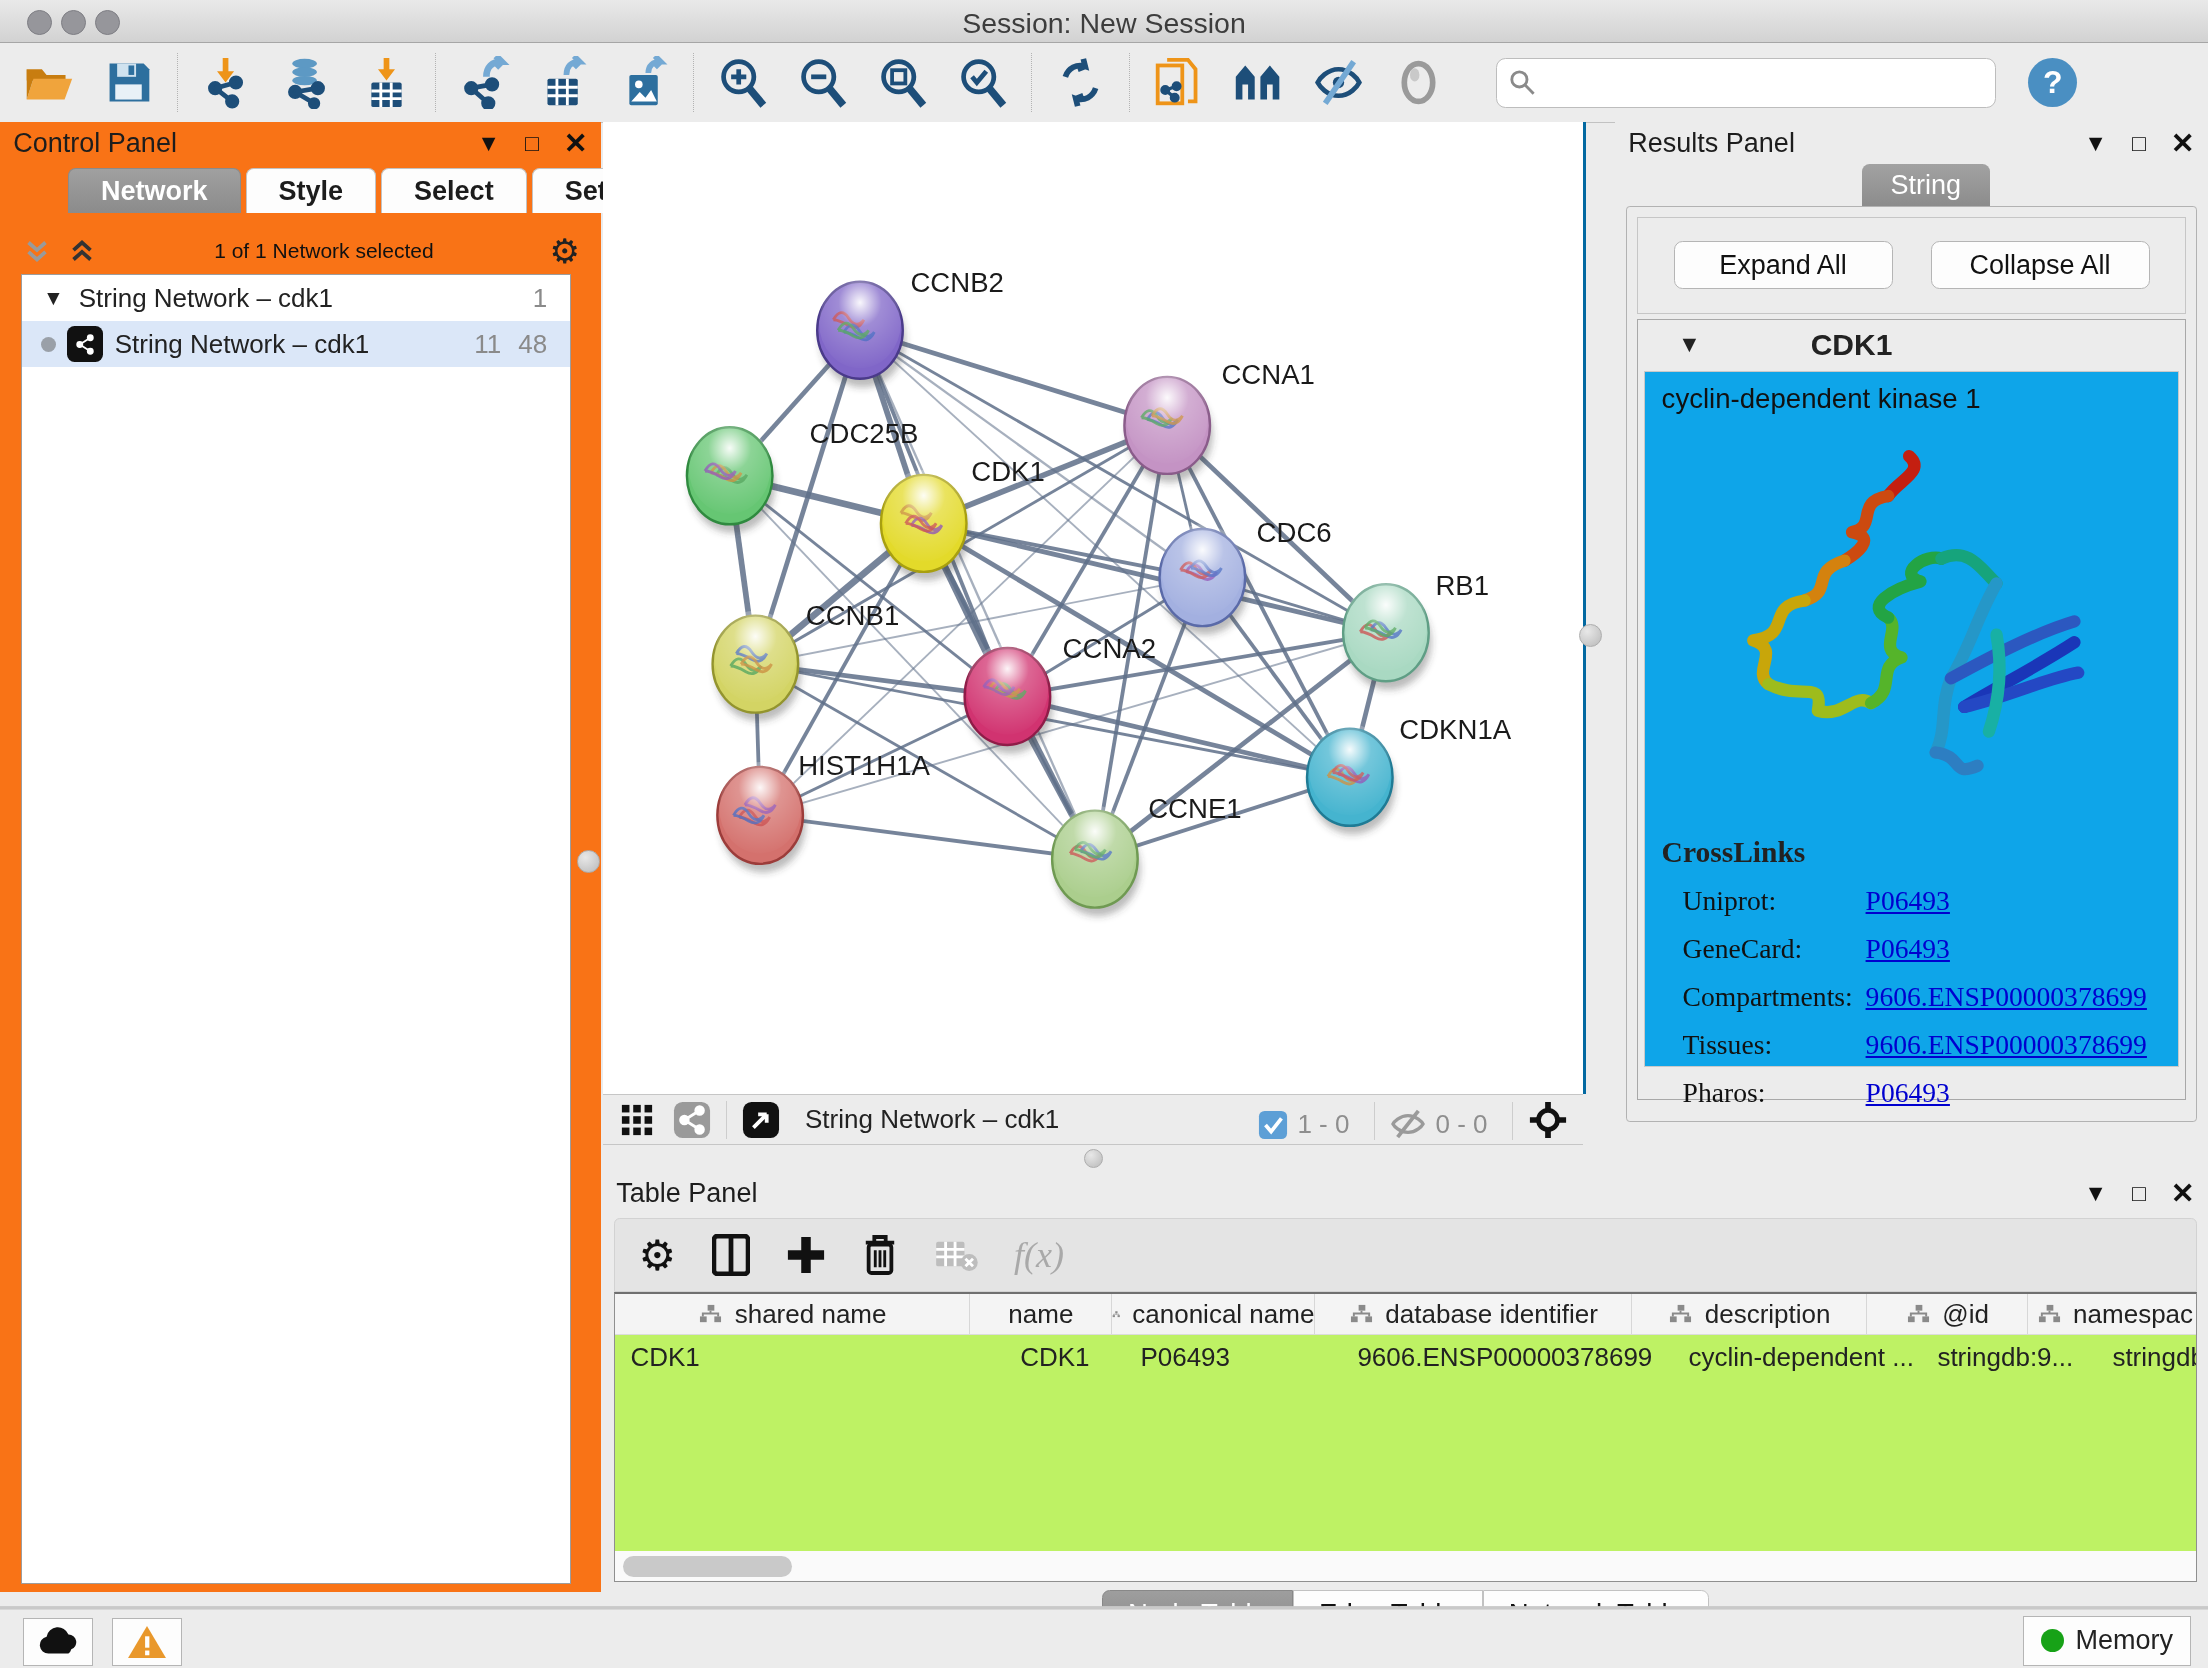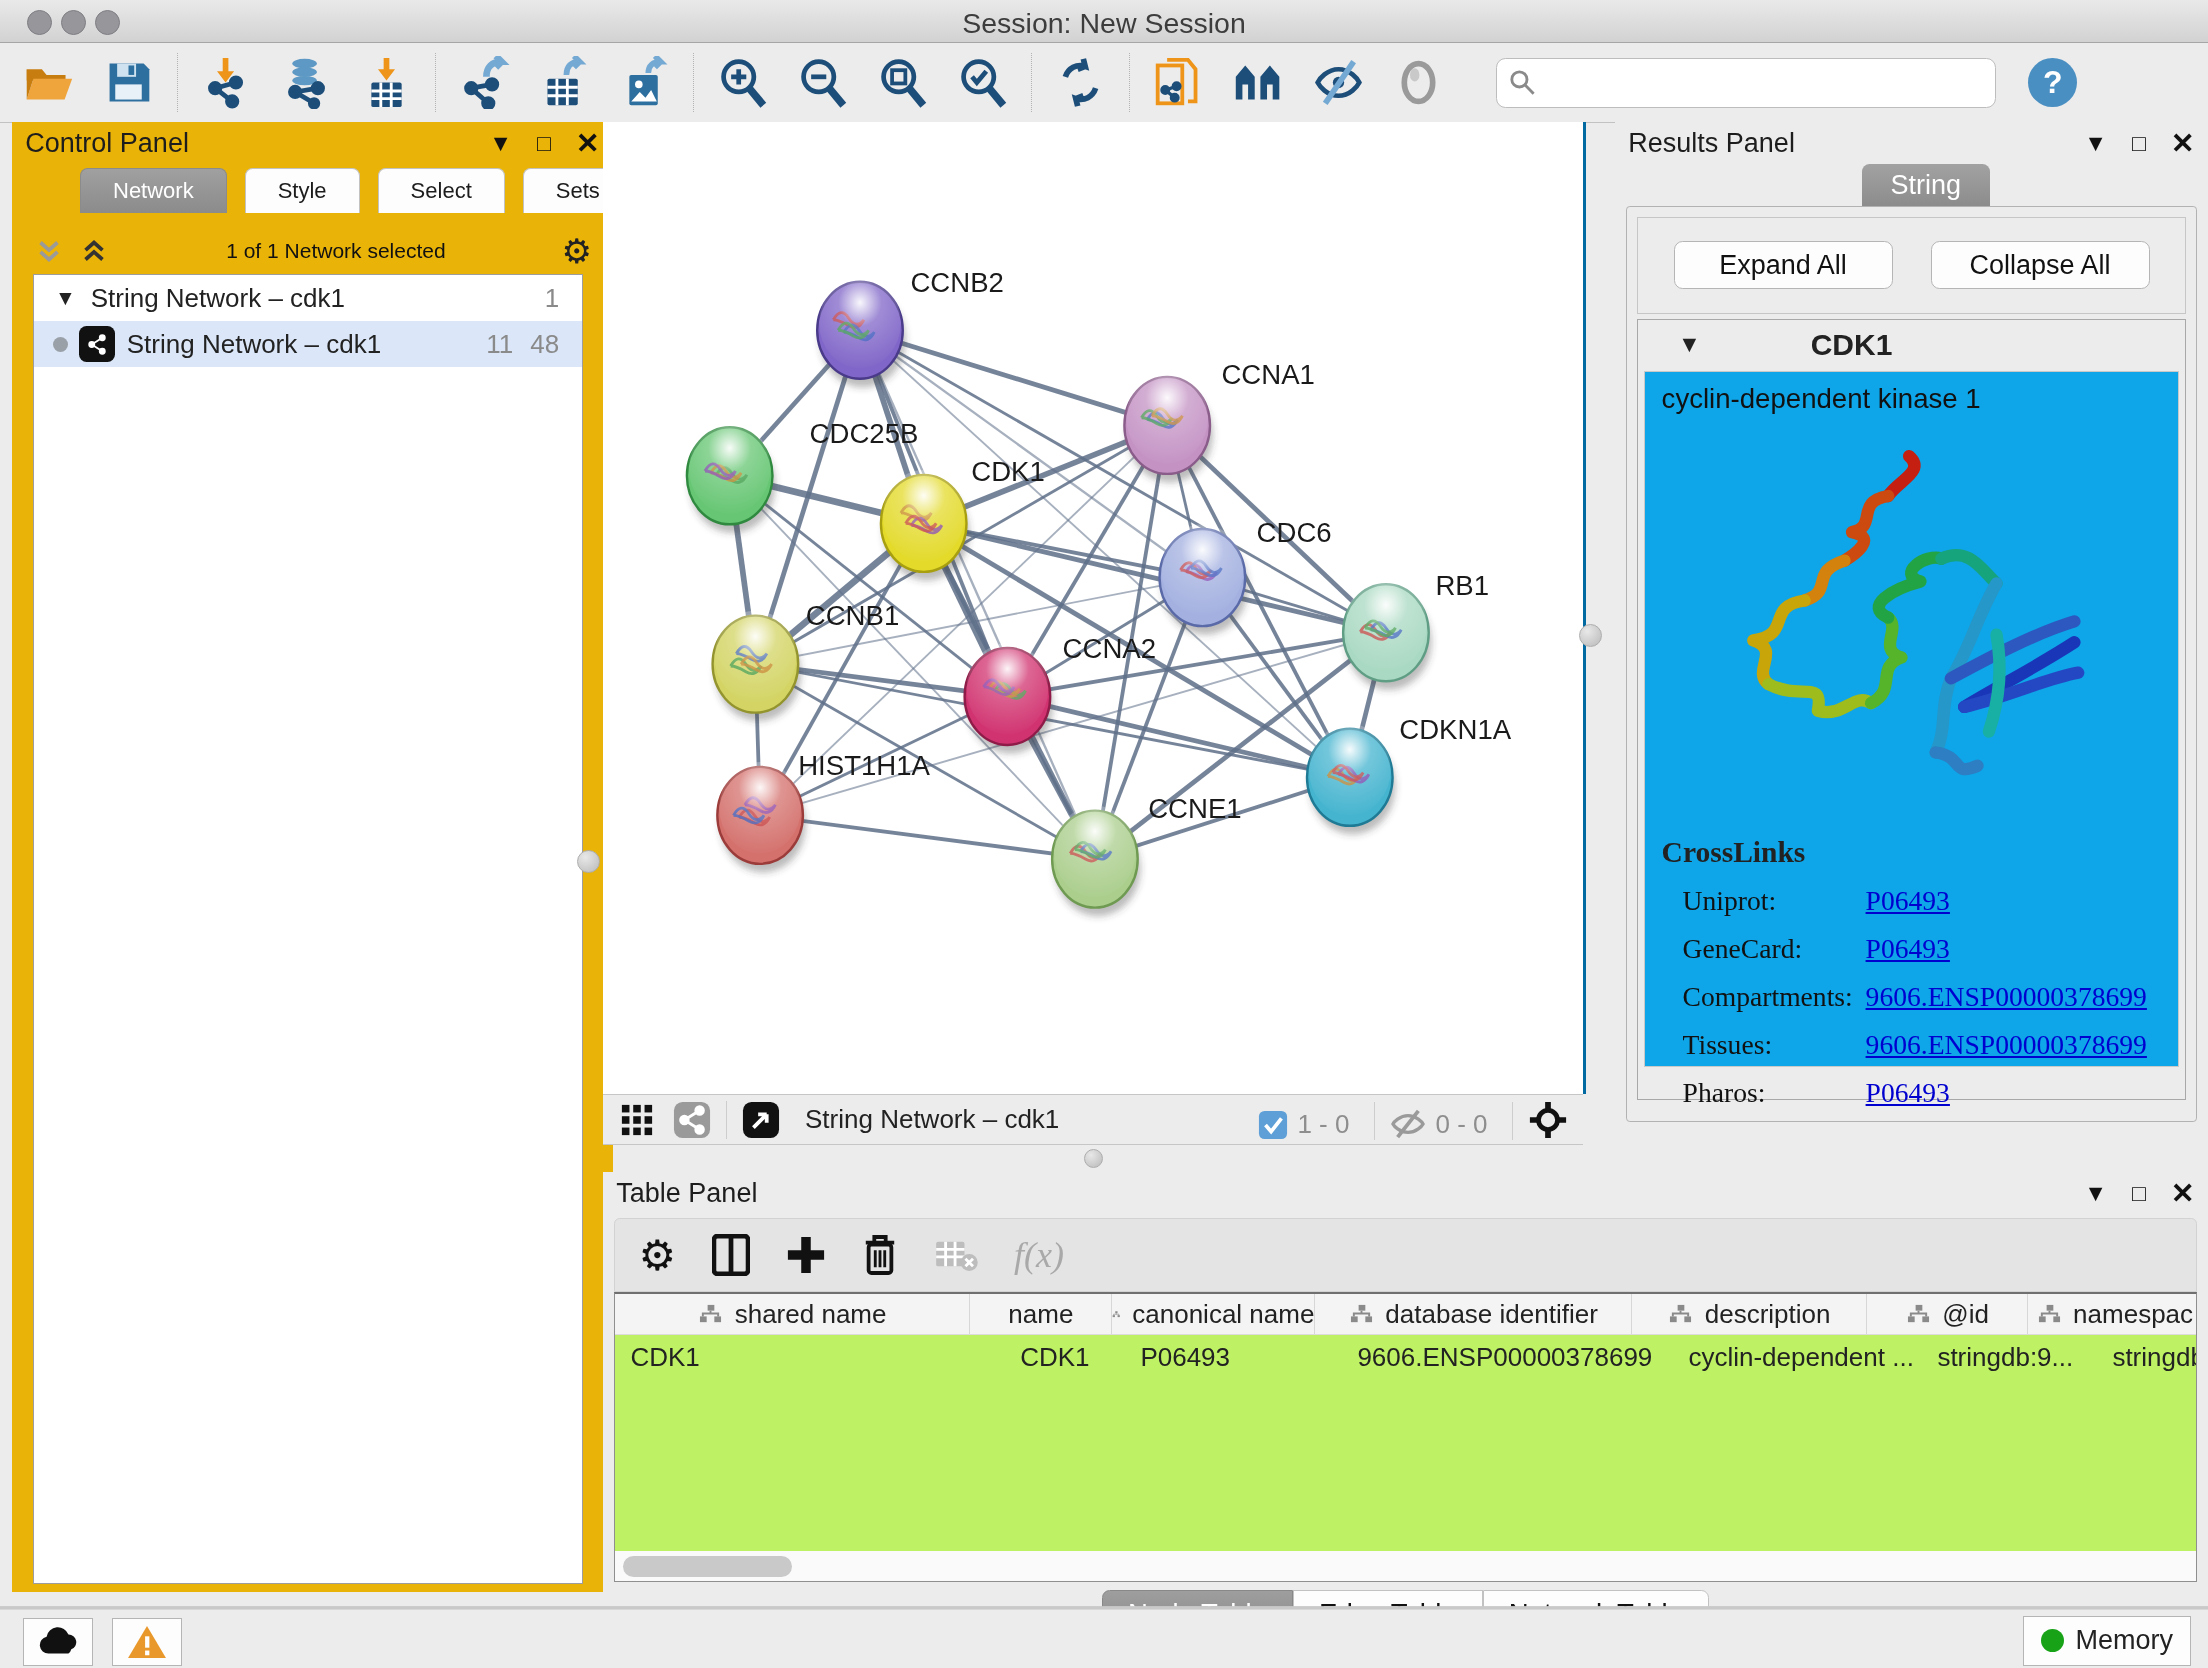--- a/index.html
+++ b/index.html
@@ -33,25 +33,25 @@
 
   
   .panel-title-row{display:flex;align-items:center;height:42px;padding:0 13.3px;}
   .panel-title{font-size:27px;color:#1d1d1d;}
   .panel-controls{margin-left:auto;display:flex;align-items:center;gap:25px;
     font-size:25px;color:#111;}
   .pc-glyph{font-size:23px;}
   .pc-x{font-weight:bold;font-size:28.5px;}
 
   
-  .control-panel{left:12px;top:122px;width:601px;height:1470px;background:#eab308;}
+  .control-panel{left:0;top:122px;width:601px;height:1470px;background:#f97316;}
   .cp-tabs{position:absolute;left:68px;top:46px;display:flex;}
   .tab{height:44px;padding:0 32px;display:flex;align-items:center;justify-content:center;
-    font-size:22px;background:#fdfdfd;border:1px solid #c2c2c2;border-bottom:none;
-    border-radius:7.6px 7.6px 0 0;margin-right:18px;color:#1c1c1c;}
+    font-size:27px;background:#fdfdfd;border:1px solid #c2c2c2;border-bottom:none;
+    border-radius:7.6px 7.6px 0 0;margin-right:5px;color:#1c1c1c;font-weight:bold;}
   .tab.sel{background:linear-gradient(#a0a0a0,#8b8b8b);color:#fff;border-color:#8b8b8b;}
   .cp-statusrow{position-absolute;position:absolute;left:21px;right:21px;top:107px;height:44px;
     display:flex;align-items:center;}
   .cp-status{flex:1;text-align:center;font-size:21px;color:#111;}
   .tree-box{position:absolute;left:21px;top:152px;width:548px;bottom:7.6px;
     background:#fff;border:1.9px solid #9d9d9d;}
   .tree-row{height:46px;display:flex;align-items:center;font-size:26px;padding:0 9.5px;}
   .tree-row.sel{background:#dbe7f8;}
   .tree-num{color:#8a8a8a;margin-left:17px;}
   .share-badge{width:36px;height:36px;border-radius:7.6px;background:#111;display:flex;

